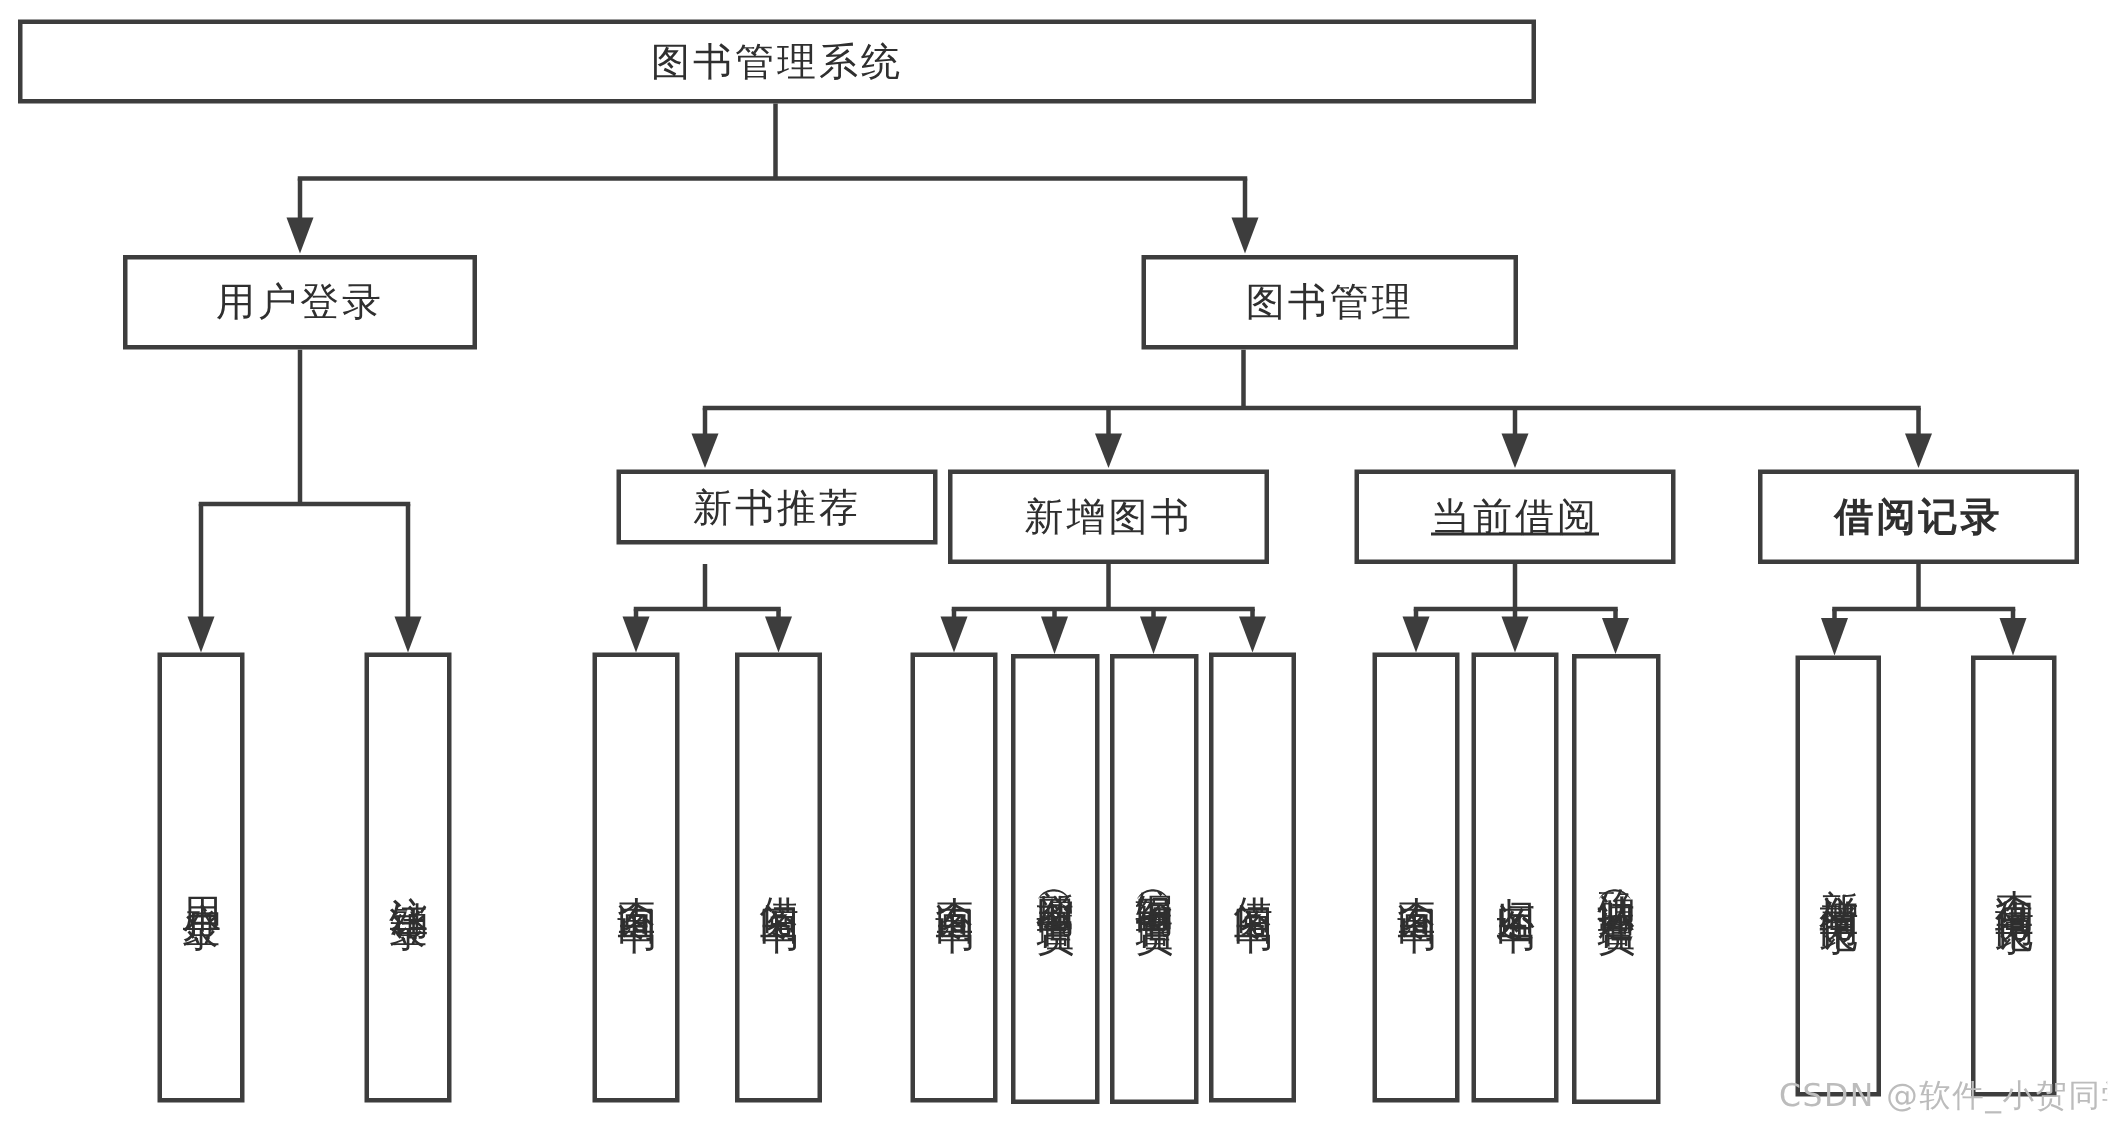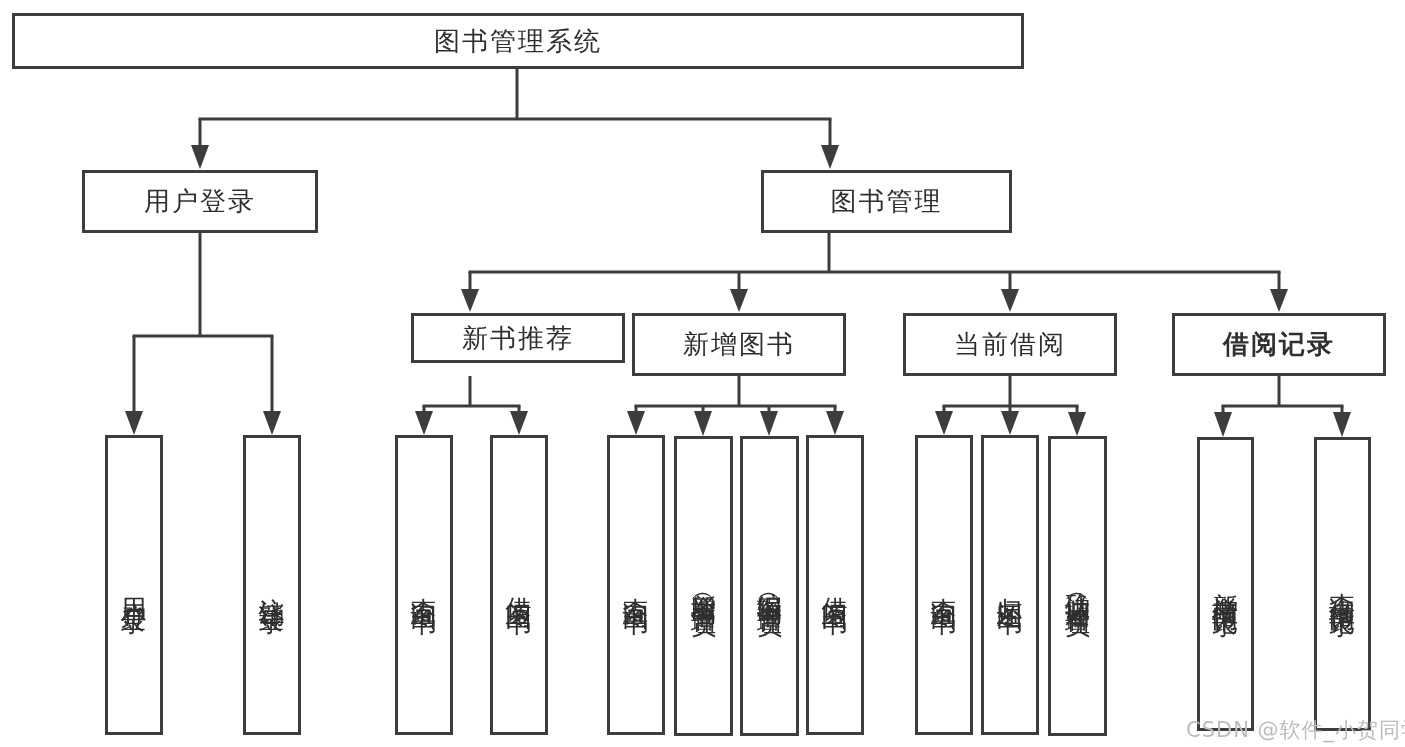--- a/index.html
+++ b/index.html
@@ -137,21 +137,21 @@
     <polygon points="1333,412 1351,412 1342,437" fill="#3d3d3d" stroke="none"></polygon>
   </svg>
 
   <div class="node" style="left:12px; top:13px; width:1012px; height:56px;">图书管理系统</div>
 
   <div class="node" style="left:82px; top:170px; width:236px; height:63px;">用户登录</div>
   <div class="node" style="left:713px; top:170px; width:251px; height:63px;margin-left:48px;">图书管理</div>
 
   <div class="node" style="left:363px; top:313px; width:214px; height:50px;margin-left:48px;">新书推荐</div>
   <div class="node" style="left:632px; top:313px; width:214px; height:63px;">新增图书</div>
-  <div class="node" style="left:903px; top:313px; width:214px; height:63px;">当前借阅</div>
+  <div class="node" style="left:903px; top:313px; width:214px; height:63px;text-decoration:underline;">当前借阅</div>
   <div class="node" style="left:1172px; top:313px; width:214px; height:63px;font-weight:bold;">借阅记录</div>
 
   <div class="leaf" style="left:105px; top:435px; width:58px; height:300px;">
     <span class="vtext">用户登录</span>
   </div>
   <div class="leaf" style="left:243px; top:435px; width:58px; height:300px;">
     <span class="vtext">注销登录</span>
   </div>
 
   <div class="leaf" style="left:395px; top:435px; width:58px; height:300px;">

